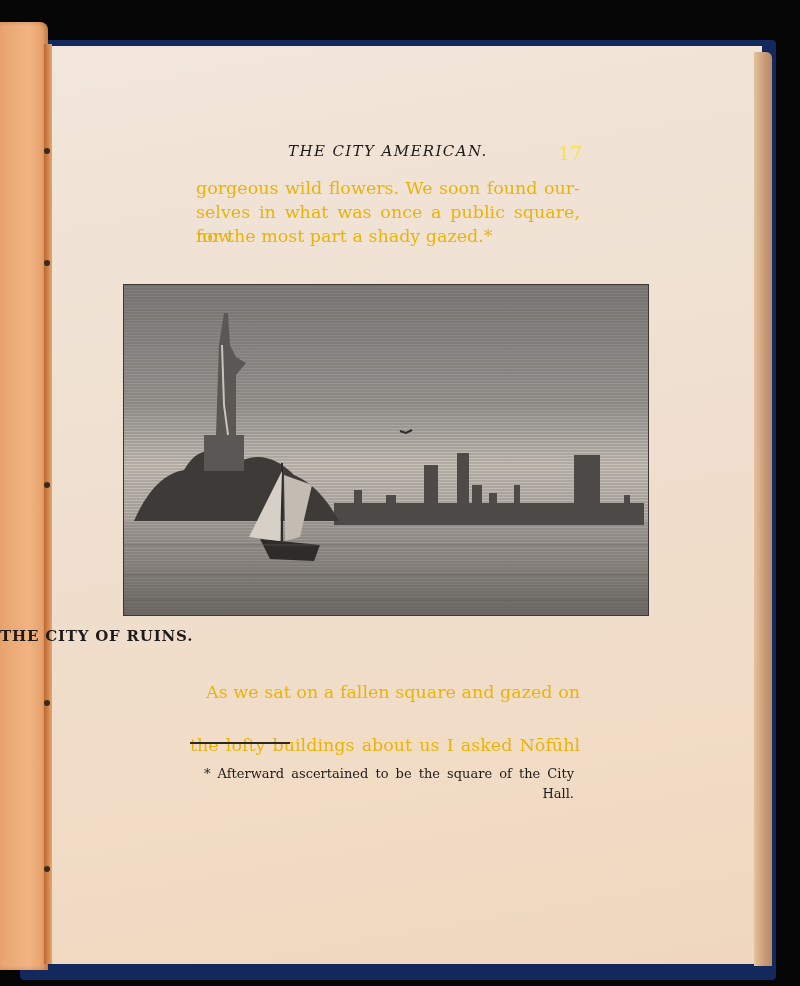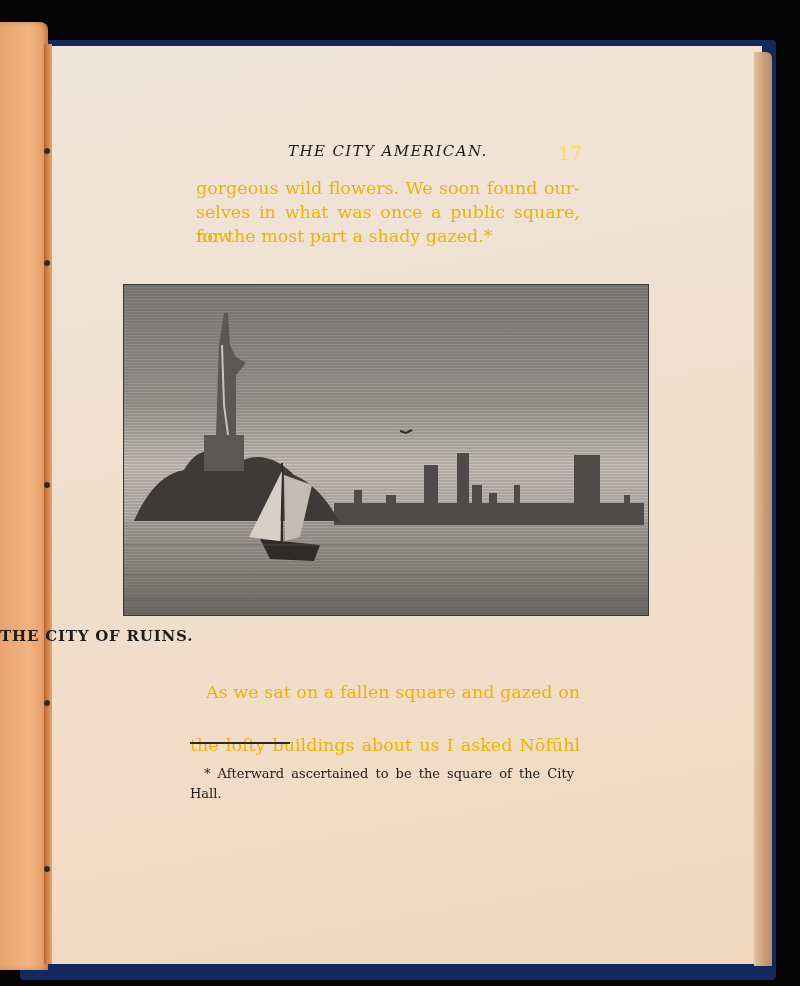--- a/index.html
+++ b/index.html
@@ -149,13 +149,13 @@
   </svg>
 </div>
 
 <div class="caption">THE CITY OF RUINS.</div>
 
 <div class="body-text" style="top:680px; left:206px; width:374px;">As we sat on a fallen square and gazed on</div>
 <div class="body-text" style="top:704px; left:190px; width:390px;margin-top:29px;">the lofty buildings about us I asked Nōfūhl</div>
 
 <div class="footnote-rule"></div>
 <div class="footnote" style="top:764px; left:204px; width:370px; text-align:justify; text-align-last:justify;">* Afterward ascertained to be the square of the City</div>
-<div class="footnote" style="top:784px;">Hall.</div>
+<div class="footnote" style="top:784px;text-align:right;">Hall.</div>
 
 </body></html>

